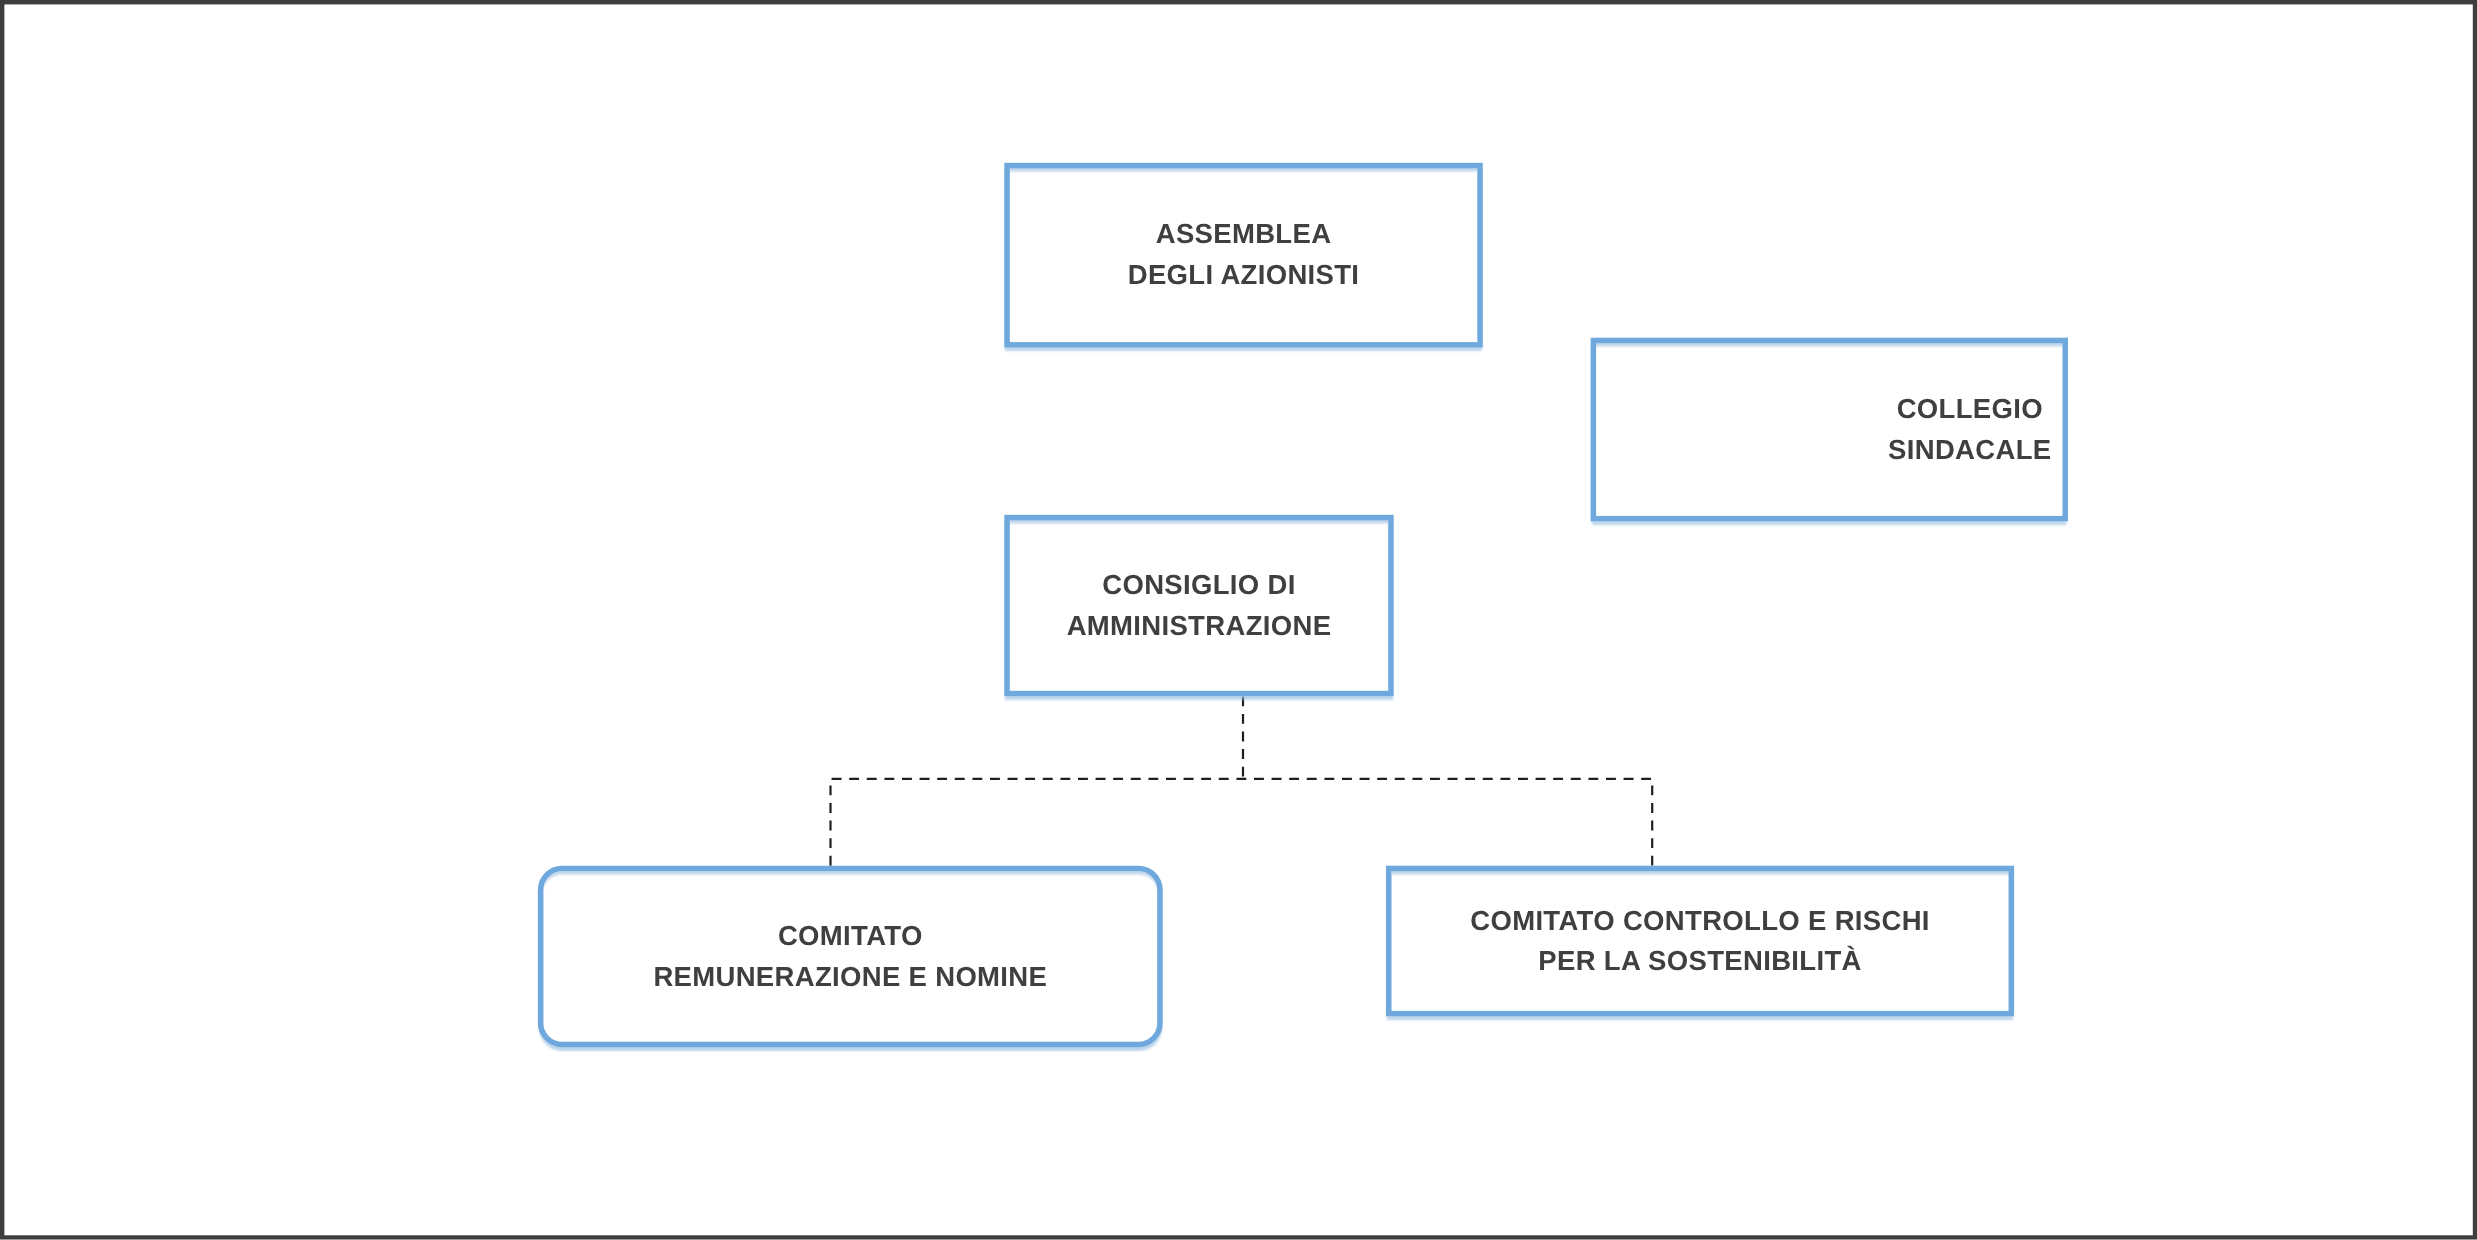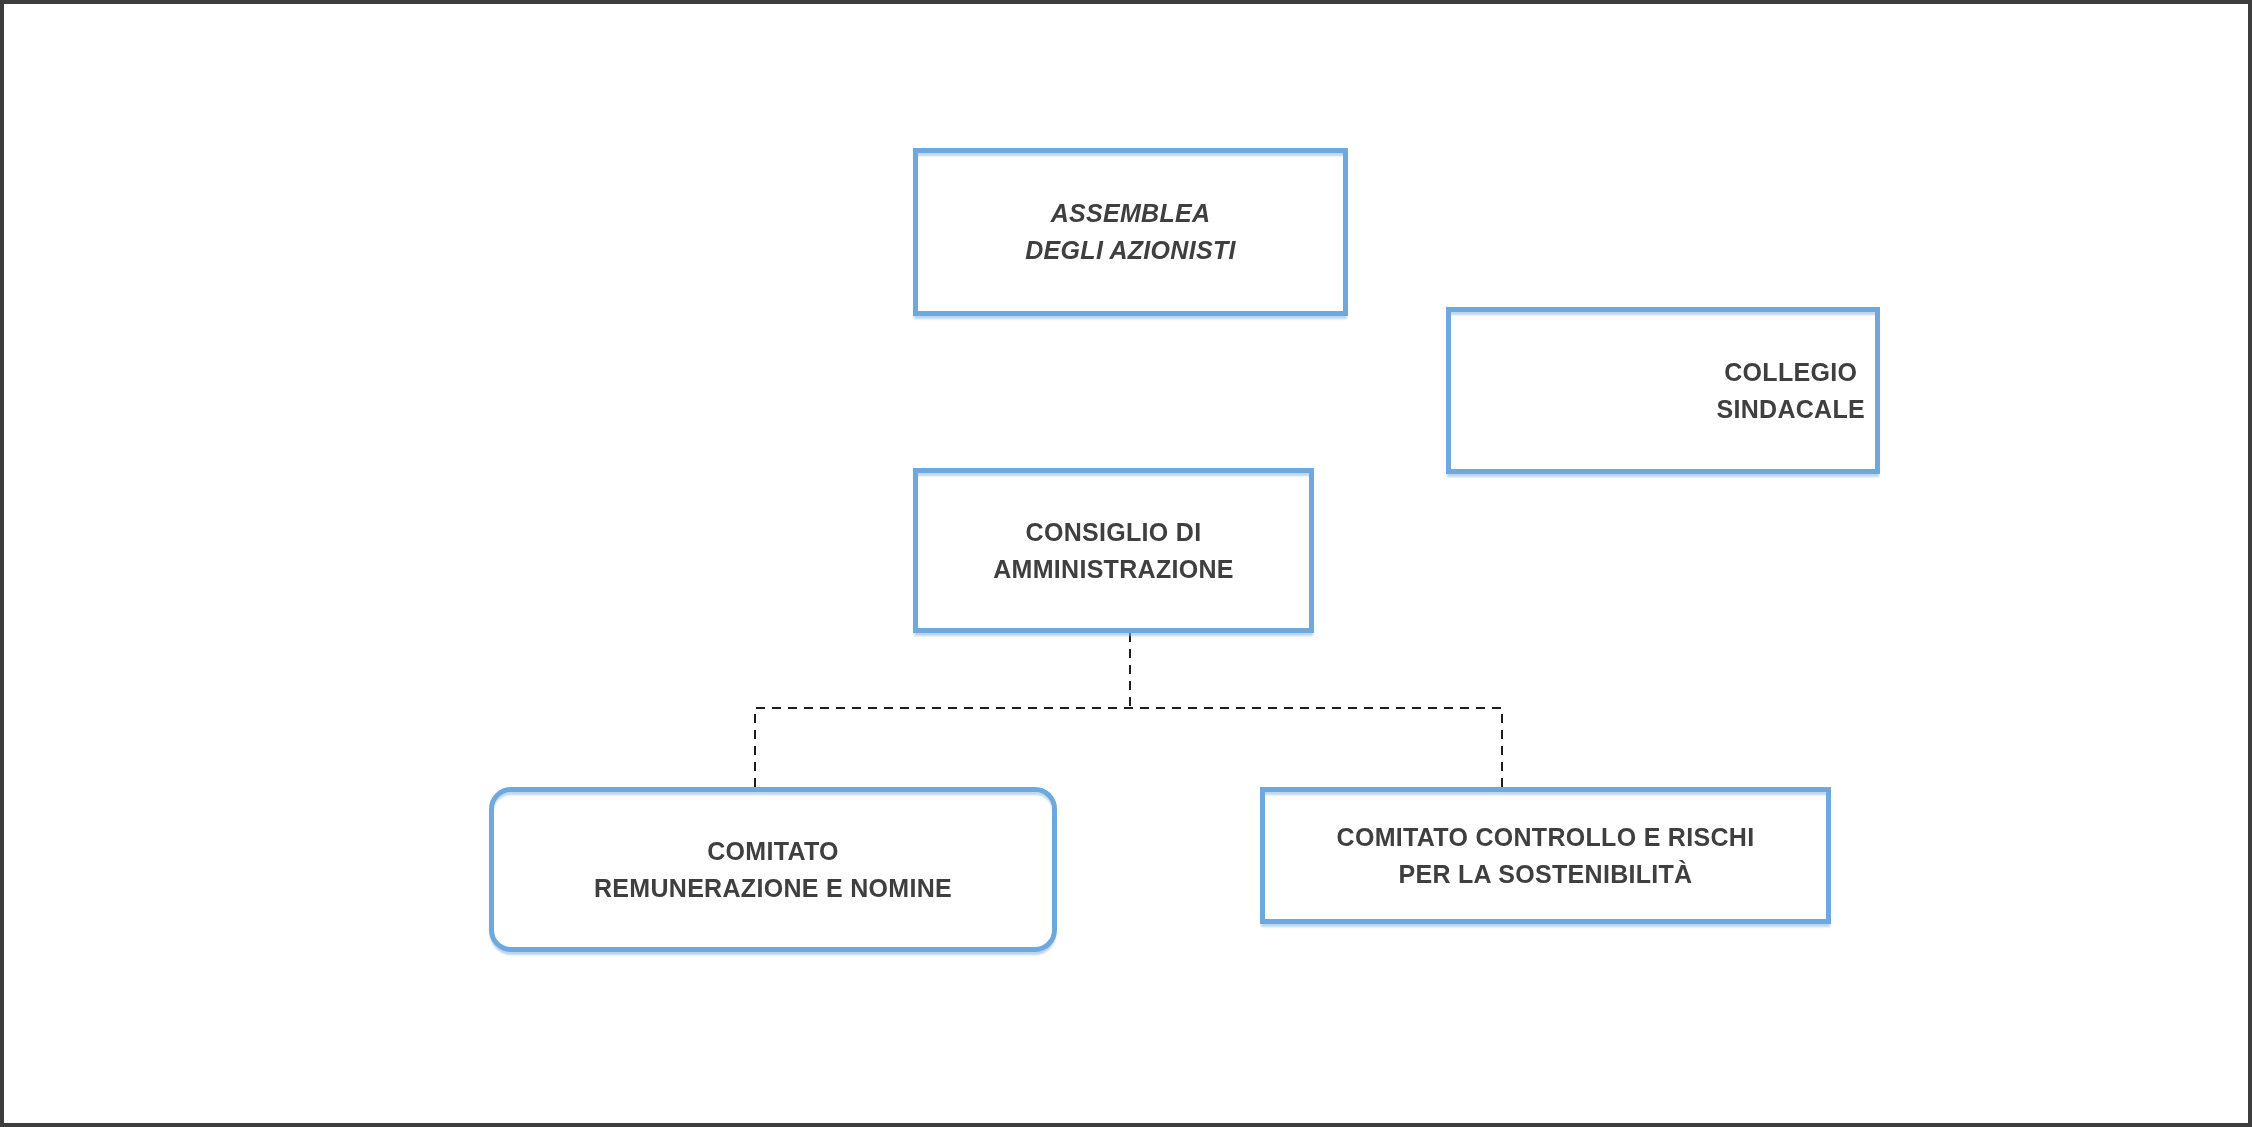--- a/index.html
+++ b/index.html
@@ -40,24 +40,24 @@
   }
   .node .label {
     font-size: 25px;
     font-weight: 700;
     line-height: 37px;
     letter-spacing: 0.3px;
     color: #3f3f3f;
     white-space: pre-line;
     padding: 0 10px;
   }
-  .node-assemblea      { left: 909px;  top: 144px; width: 435px; height: 168px; font-style: italic; }
+  .node-assemblea      { left: 909px;  top: 144px; width: 435px; height: 168px; }
   .node-societa        { left: 376px;  top: 303px; width: 435px; height: 167px; }
   .node-collegio       { left: 1442px; top: 303px; width: 434px; height: 167px; justify-content: flex-end; }
-  .node-consiglio      { left: 909px;  top: 464px; width: 401px; height: 165px; }
+  .node-consiglio      { left: 909px;  top: 464px; width: 354px; height: 165px; }
   .node-remunerazione  { left: 485px;  top: 783px; width: 568px; height: 165px; border-radius: 22px; }
   .node-controllo      { left: 1256px; top: 783px; width: 571px; height: 137px; }
 </style>
 </head>
 <body>
 
 <div class="frame">
 
   <svg class="connectors" viewBox="0 0 2252 1127" xmlns="http://www.w3.org/2000/svg">
     <path d="M1126 629 L1126 708 M751 783 L751 704 L1498 704 L1498 783" fill="none" stroke="#1f1f1f" stroke-width="2" stroke-dasharray="9 7"></path>

